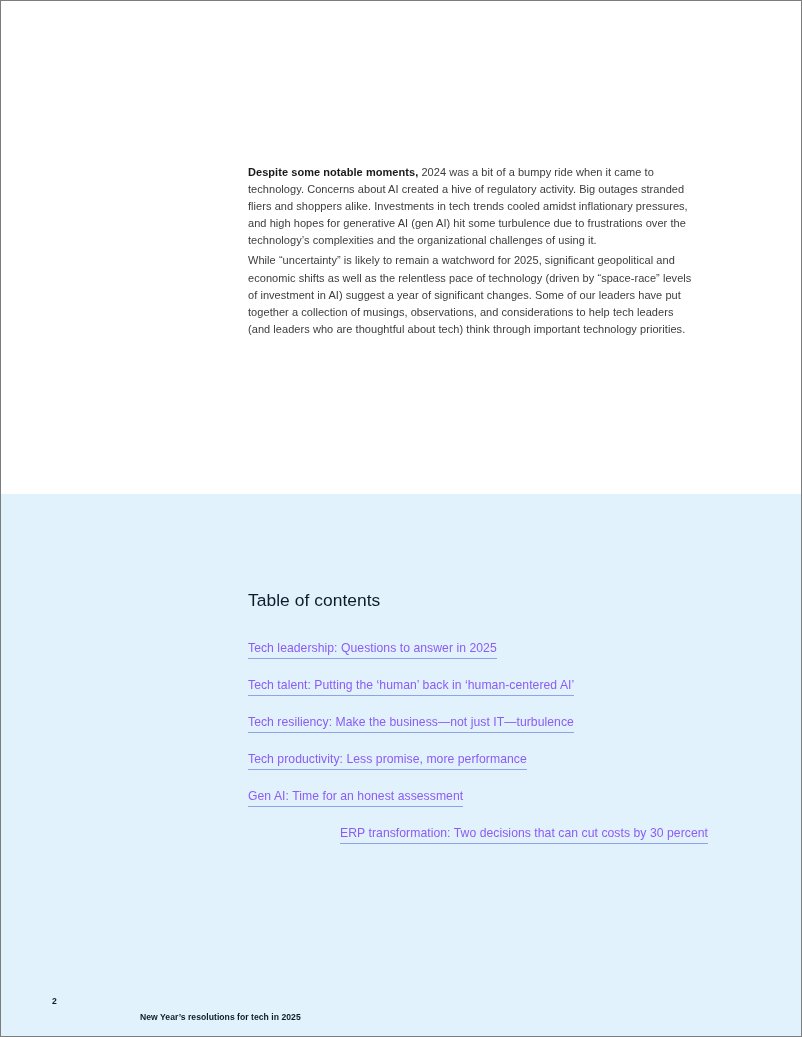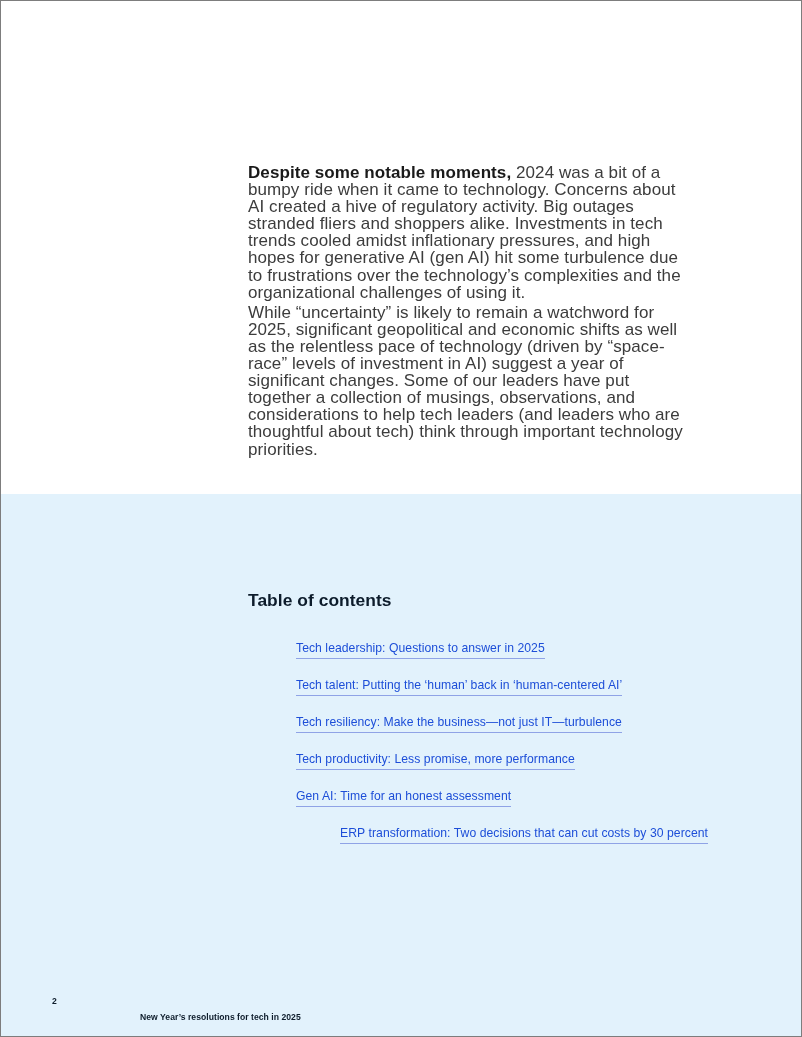--- a/index.html
+++ b/index.html
@@ -30,21 +30,21 @@
     background: #ffffff;
   }
   .intro-body {
     position: absolute;
     left: 247px;
     top: 163px;
     width: 444px;
   }
   .intro-para {
     margin: 0;
-    font-size: 17px;
+    font-size: 11px;
     line-height: 17.1px;
     color: #3c3c3c;
     letter-spacing: 0.005em;
   }
   .intro-para + .intro-para {
     margin-top: 3px;
   }
   .lead-in {
     font-weight: 700;
     color: #1a1a1a;
@@ -60,48 +60,47 @@
   }
   .toc-inner {
     position: absolute;
     left: 247px;
     top: 96px;
     width: 460px;
   }
   .toc-title {
     margin: 0 0 28px 0;
     font-size: 17.4px;
-    font-weight: 700;
+    font-weight: 400;
     color: #0d1c2b;
     letter-spacing: 0.003em;
   }
   .toc-list {
     list-style: none;
     margin: 0;
     padding: 0;
   }
   .toc-item {
     margin: 0 0 17.6px 0;
     line-height: 1;
   }
   .toc-item:last-child {
     margin-bottom: 0;
     text-align: right;
   }
   .toc-link {
     display: inline-block;
     font-size: 12.2px;
     line-height: 16px;
-    color: #1d4ed8;
+    color: #8b5cf6;
     text-decoration: none;
     border-bottom: 1px solid #8fa3e6;
     padding-bottom: 1.5px;
     letter-spacing: 0.004em;
     cursor: pointer;
-    margin-left: 48px;
   }
   
   .footer {
     position: absolute;
     left: 0;
     top: 995px;
     width: 800px;
     height: 20px;
   }
   .footer-pagenum {

